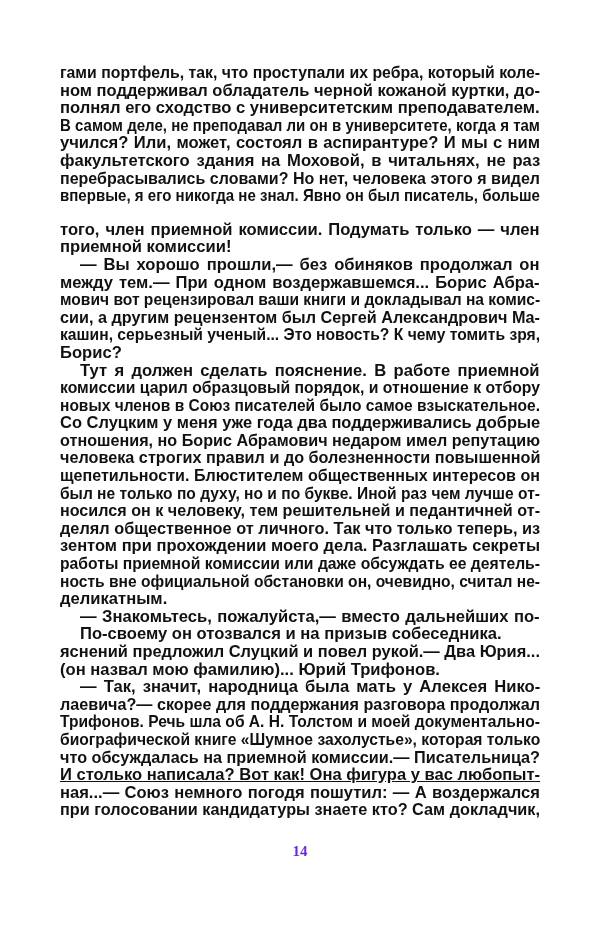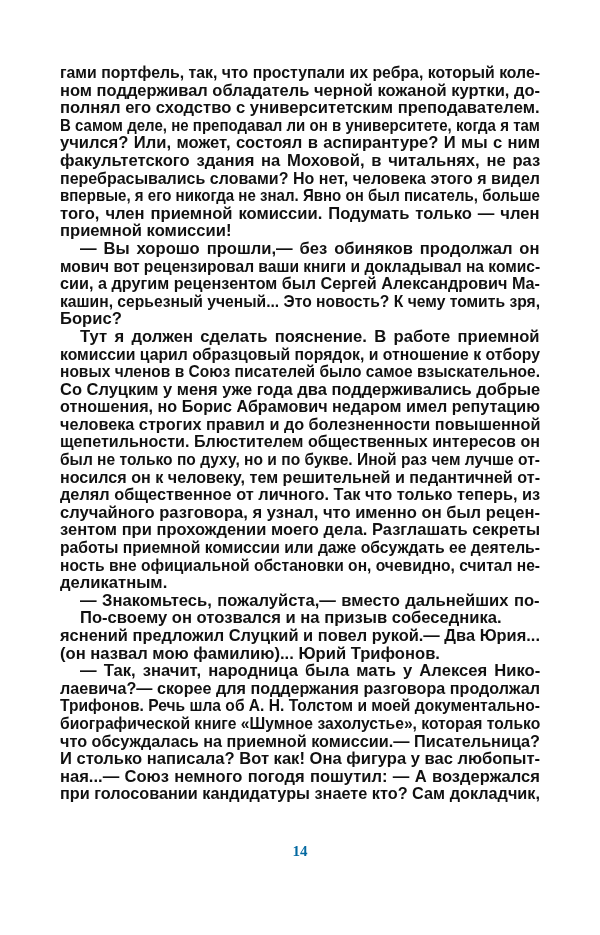--- a/index.html
+++ b/index.html
@@ -13,63 +13,63 @@
     .line {
       display: block; height: 17.6px; line-height: 17.6px; font-size: 16.6px; font-weight: bold;
       white-space: nowrap; text-align: justify; text-align-last: justify; letter-spacing: 0;
       font-family: "Liberation Sans Narrow", "Liberation Sans", sans-serif;
       transform-origin: left center;
     }
     .line.last { text-align-last: left; }
     .line.indent { padding-left: 20px; }
     .pagenum {
       position: absolute; left: 0; width: 600px; top: 843px; text-align: center;
-      font-family: "Liberation Serif", serif; font-weight: bold; font-size: 15px; color: #0369a1;
+      font-family: "Liberation Serif", serif; font-weight: bold; font-size: 15px; color: #6d28d9;
     }
   </style>
 </head>
 <body>
 
 <div class="page" id="page">
     <span class="line" style="display: block; width: 504px; transform: scaleX(0.952381);">гами портфель, так, что проступали их ребра, который коле-</span>
     <span class="line" style="display: block; width: 483px; transform: scaleX(0.993789);">ном поддерживал обладатель черной кожаной куртки, до-</span>
     <span class="line" style="display: block; word-spacing: 0px; text-align: left; text-align-last: left;">полнял его сходство с университетским преподавателем.</span>
     <span class="line" style="display: block; width: 530px; transform: scaleX(0.90566);">В самом деле, не преподавал ли он в университете, когда я там</span>
     <span class="line" style="display: block; word-spacing: 0.777778px; text-align: left; text-align-last: left;">учился? Или, может, состоял в аспирантуре? И мы с ним</span>
     <span class="line" style="display: block; word-spacing: 2.14286px; text-align: left; text-align-last: left;">факультетского здания на Моховой, в читальнях, не раз</span>
     <span class="line" style="display: block; width: 498px; transform: scaleX(0.963855);">перебрасывались словами? Но нет, человека этого я видел</span>
     <span class="line" style="display: block; width: 529px; transform: scaleX(0.907372);">впервые, я его никогда не знал. Явно он был писатель, больше</span>
-    <span class="line" style="display: block; word-spacing: 1.28571px; text-align: right; text-align-last: left;">того, член приемной комиссии. Подумать только — член</span>
+    <span class="line" style="display: block; word-spacing: 1.28571px; text-align: right; text-align-last: left; margin-top: 16px;">того, член приемной комиссии. Подумать только — член</span>
     <span class="line last" style="display: block;">приемной комиссии!</span>
     <span class="line indent" style="display: block; word-spacing: 2.28571px; text-align: left; text-align-last: left;">— Вы хорошо прошли,— без обиняков продолжал он</span>
+    <span class="line" style="display: block; word-spacing: 1.33333px; text-align: left; text-align-last: left;">между тем.— При одном воздержавшемся... Борис Абра-</span>
     <span class="line" style="display: block; width: 511px; transform: scaleX(0.939335);">мович вот рецензировал ваши книги и докладывал на комис-</span>
     <span class="line" style="display: block; width: 492px; transform: scaleX(0.97561);">сии, а другим рецензентом был Сергей Александрович Ма-</span>
     <span class="line" style="display: block; width: 509px; transform: scaleX(0.943026);">кашин, серьезный ученый... Это новость? К чему томить зря,</span>
     <span class="line last" style="display: block;">Борис?</span>
     <span class="line indent" style="display: block; word-spacing: 2.71429px; text-align: right; text-align-last: left;">Тут я должен сделать пояснение. В работе приемной</span>
     <span class="line" style="display: block; width: 505px; transform: scaleX(0.950495);">комиссии царил образцовый порядок, и отношение к отбору</span>
     <span class="line" style="display: block; width: 513px; transform: scaleX(0.935673);">новых членов в Союз писателей было самое взыскательное.</span>
     <span class="line" style="display: block; width: 484px; transform: scaleX(0.991736);">Со Слуцким у меня уже года два поддерживались добрые</span>
     <span class="line" style="display: block; width: 493px; transform: scaleX(0.973631);">отношения, но Борис Абрамович недаром имел репутацию</span>
     <span class="line" style="display: block; width: 491px; transform: scaleX(0.977597);">человека строгих правил и до болезненности повышенной</span>
     <span class="line" style="display: block; width: 495px; transform: scaleX(0.969697);">щепетильности. Блюстителем общественных интересов он</span>
     <span class="line" style="display: block; width: 512px; transform: scaleX(0.9375);">был не только по духу, но и по букве. Иной раз чем лучше от-</span>
     <span class="line" style="display: block; width: 494px; transform: scaleX(0.97166);">носился он к человеку, тем решительней и педантичней от-</span>
     <span class="line" style="display: block; width: 488px; transform: scaleX(0.983607);">делял общественное от личного. Так что только теперь, из</span>
-    <span class="line" style="display: block; width: 481px; transform: scaleX(0.997921);">случайного разговора, я узнал, что именно он был рецен-</span>
     <span class="line" style="display: block; width: 483px; transform: scaleX(0.993789);">зентом при прохождении моего дела. Разглашать секреты</span>
     <span class="line" style="display: block; width: 507px; transform: scaleX(0.946746);">работы приемной комиссии или даже обсуждать ее деятель-</span>
     <span class="line" style="display: block; width: 511px; transform: scaleX(0.939335);">ность вне официальной обстановки он, очевидно, считал не-</span>
     <span class="line last" style="display: block;">деликатным.</span>
     <span class="line indent" style="display: block; word-spacing: 0.8px; text-align: left; text-align-last: left;">— Знакомьтесь, пожалуйста,— вместо дальнейших по-</span>
     <span class="line indent last" style="display: block;">По-своему он отозвался и на призыв собеседника.</span>
     <span class="line" style="display: block; width: 485px; transform: scaleX(0.989691);">яснений предложил Слуцкий и повел рукой.— Два Юрия...</span>
     <span class="line last" style="display: block;">(он назвал мою фамилию)... Юрий Трифонов.</span>
     <span class="line indent" style="display: block; word-spacing: 2.5px; text-align: left; text-align-last: left;">— Так, значит, народница была мать у Алексея Нико-</span>
     <span class="line" style="display: block; width: 493px; transform: scaleX(0.973631);">лаевича?— скорее для поддержания разговора продолжал</span>
     <span class="line" style="display: block; width: 511px; transform: scaleX(0.939335);">Трифонов. Речь шла об А. Н. Толстом и моей документально-</span>
     <span class="line" style="display: block; width: 509px; transform: scaleX(0.943026);">биографической книге «Шумное захолустье», которая только</span>
     <span class="line" style="display: block; width: 491px; transform: scaleX(0.977597);">что обсуждалась на приемной комиссии.— Писательница?</span>
-    <span class="line" style="display: block; width: 481px; transform: scaleX(0.997921);">И столько написала? Вот как! Она фигура у вас любопыт-</span>
+    <span class="line" style="display: block; width: 481px; transform: scaleX(0.997921); text-decoration: underline;">И столько написала? Вот как! Она фигура у вас любопыт-</span>
     <span class="line" style="display: block; width: 481px; transform: scaleX(0.997921);">ная...— Союз немного погодя пошутил: — А воздержался</span>
     <span class="line" style="display: block; width: 490px; transform: scaleX(0.979592);">при голосовании кандидатуры знаете кто? Сам докладчик,</span>
   </div>
 <div class="pagenum">14</div>
 
 </body></html>

